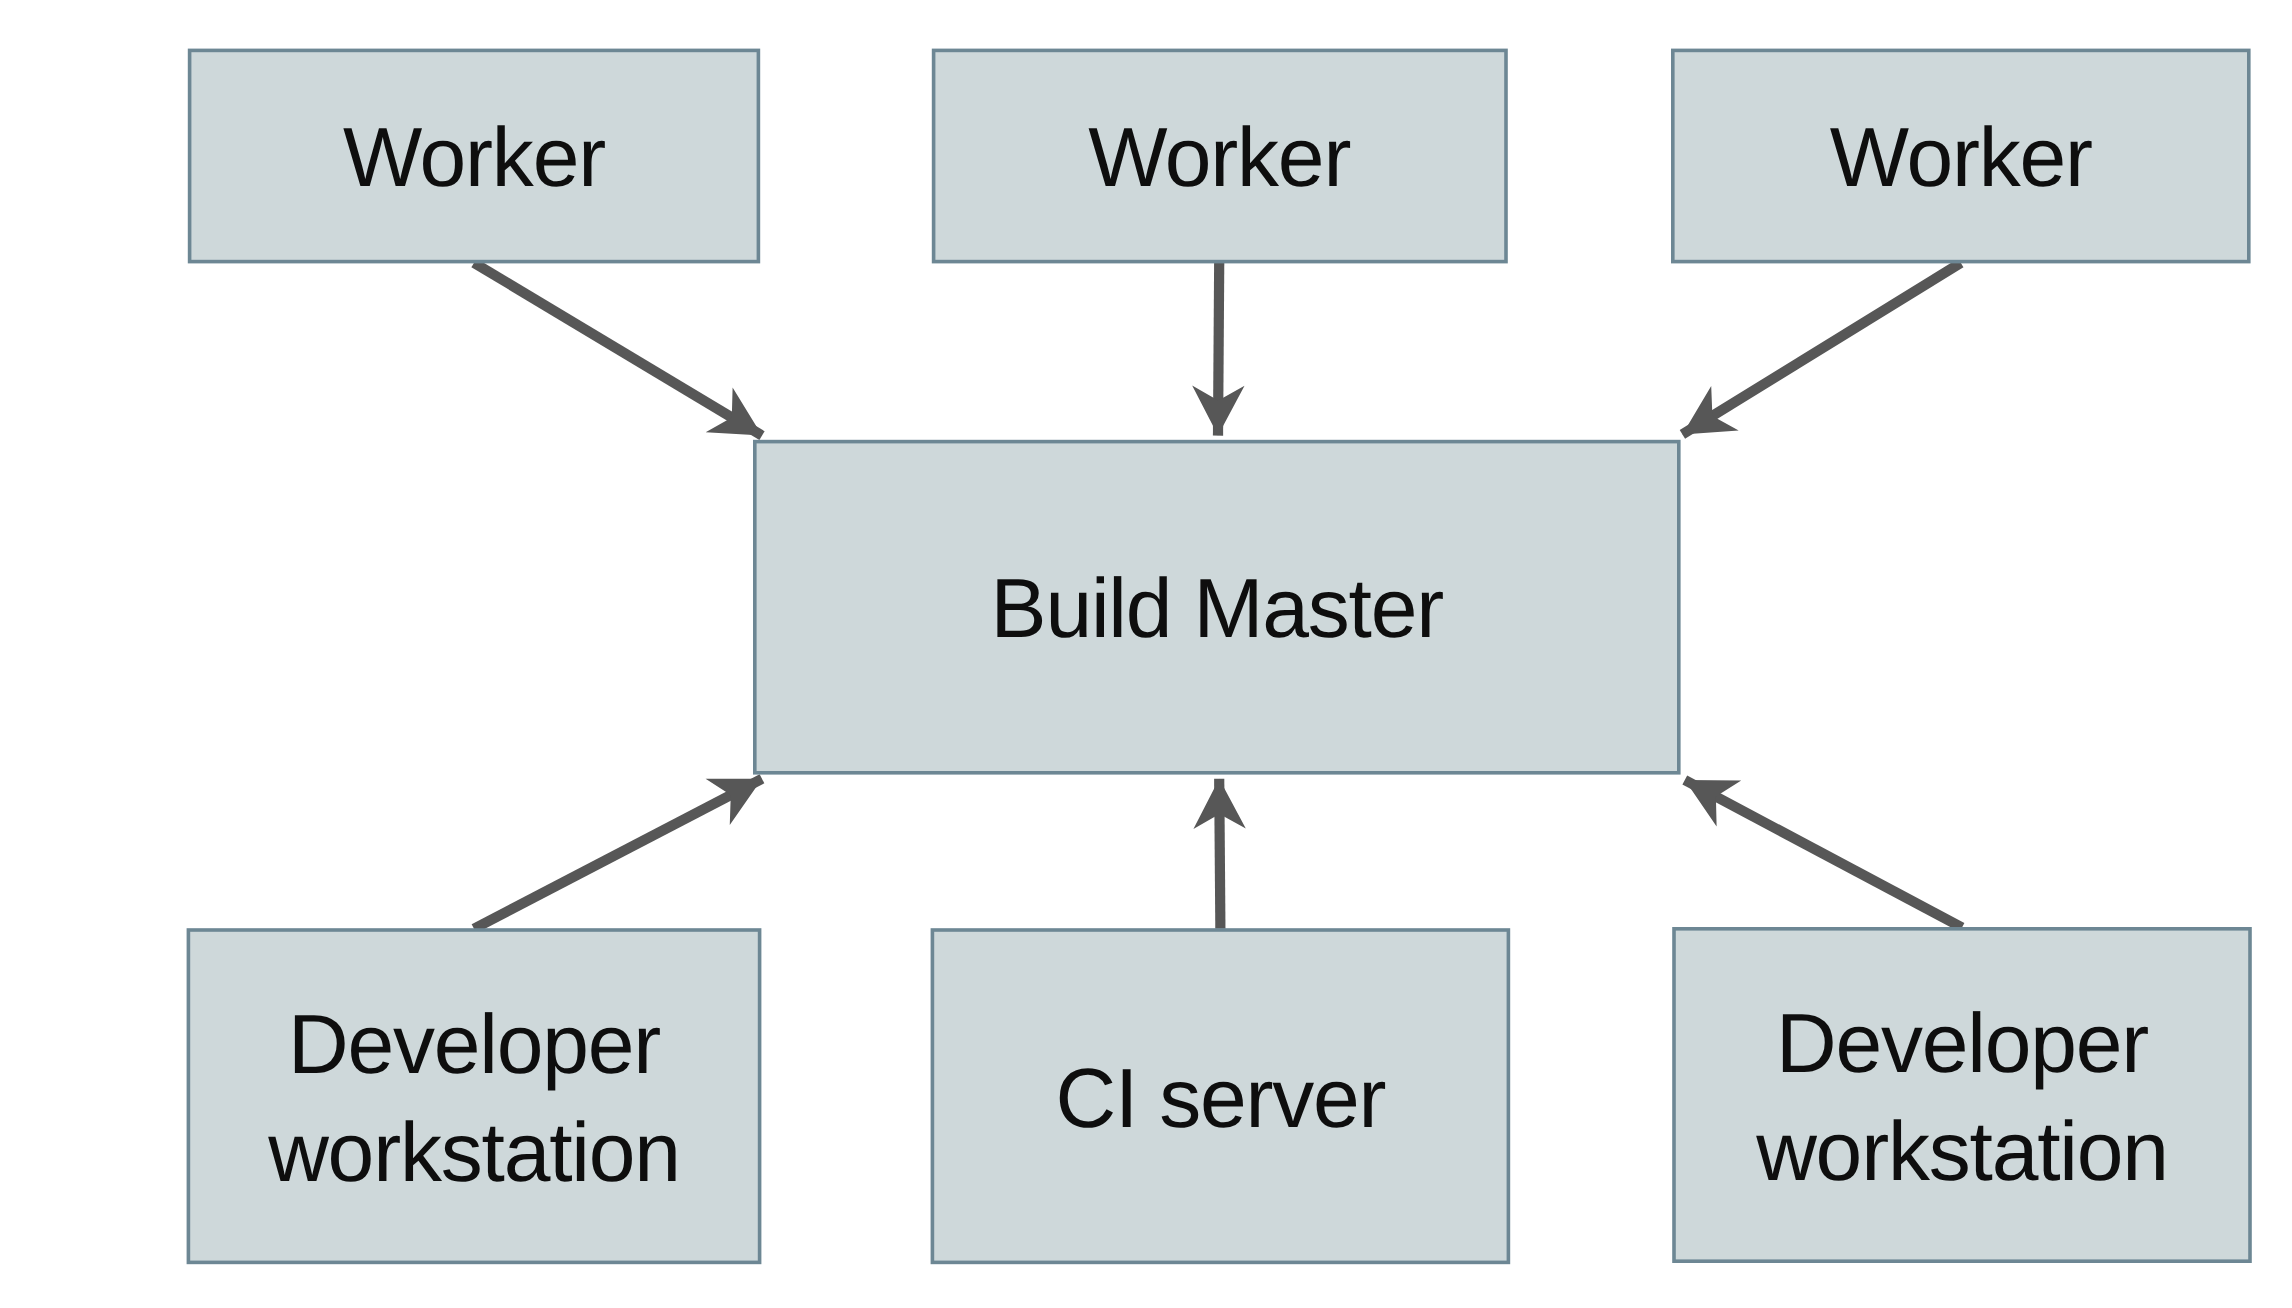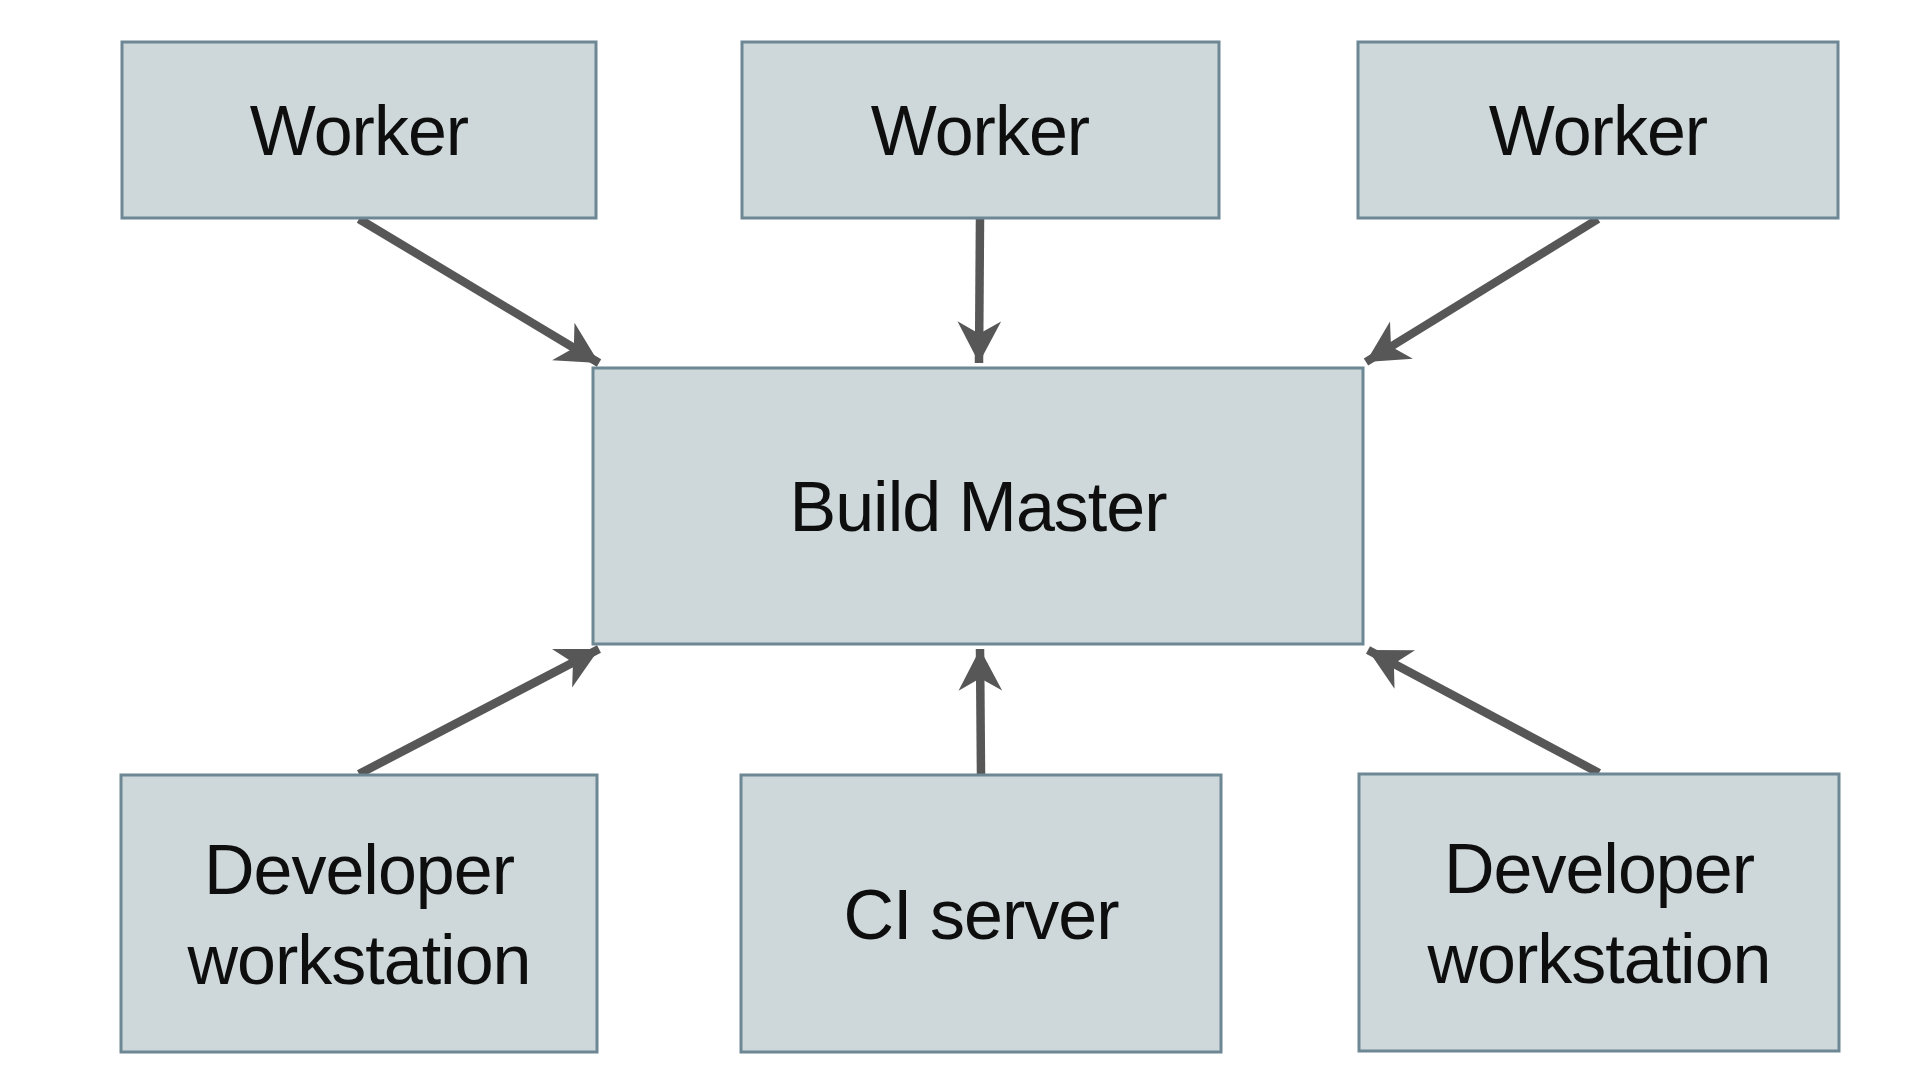--- a/index.html
+++ b/index.html
@@ -8,20 +8,21 @@
     background: #ffffff;
     width: 1910px;
     height: 1090px;
     overflow: hidden;
     font-family: "Liberation Sans", sans-serif;
   }
   .canvas-wrap {
     width: 1601px;
     height: 1090px;
     position: relative;
+    padding-left: 36px;
   }
   svg {
     display: block;
     width: 1910px;
     height: 1090px;
   }
   .node-rect {
     fill: #ced8da;
     stroke: #6d8794;
     stroke-width: 3;

